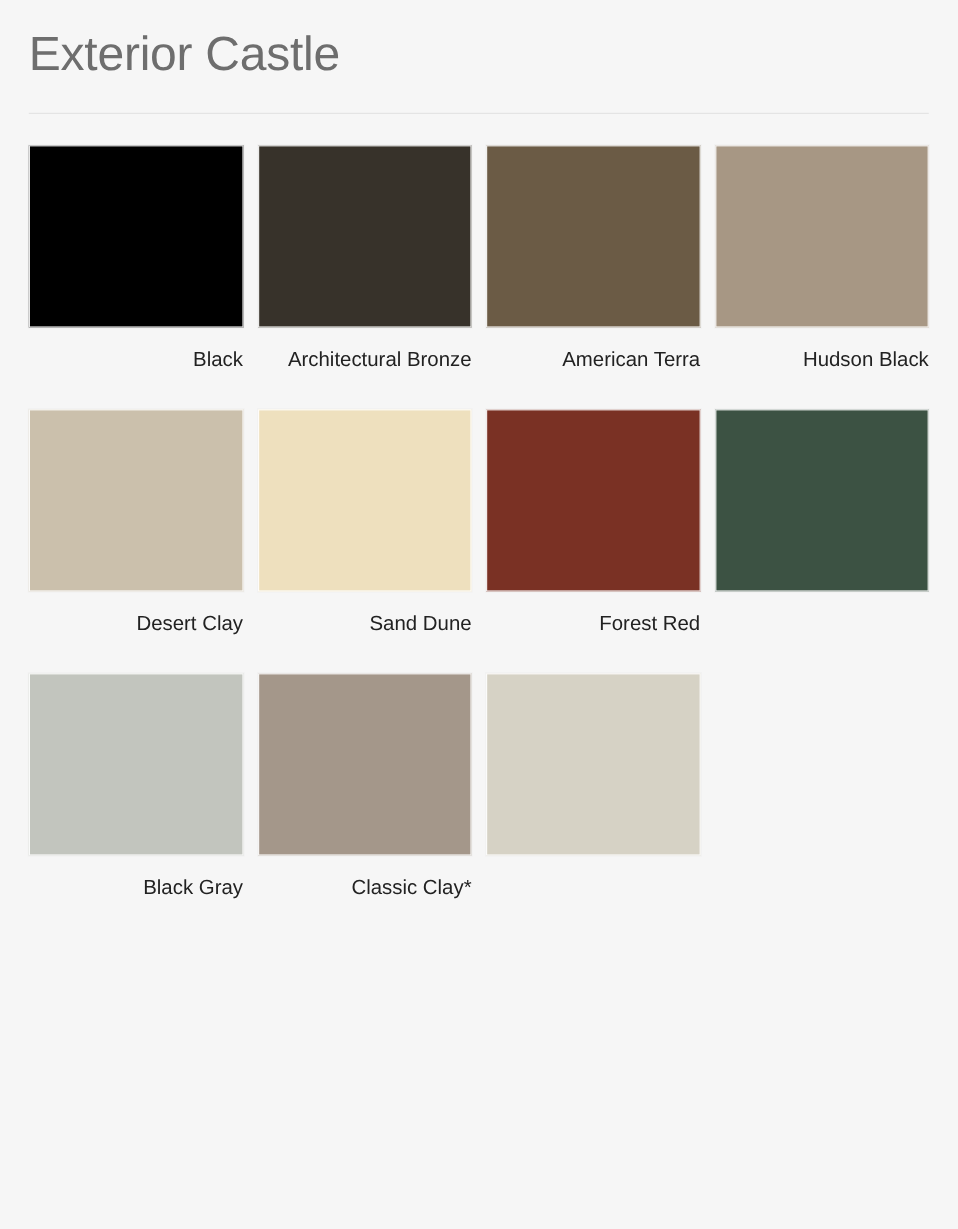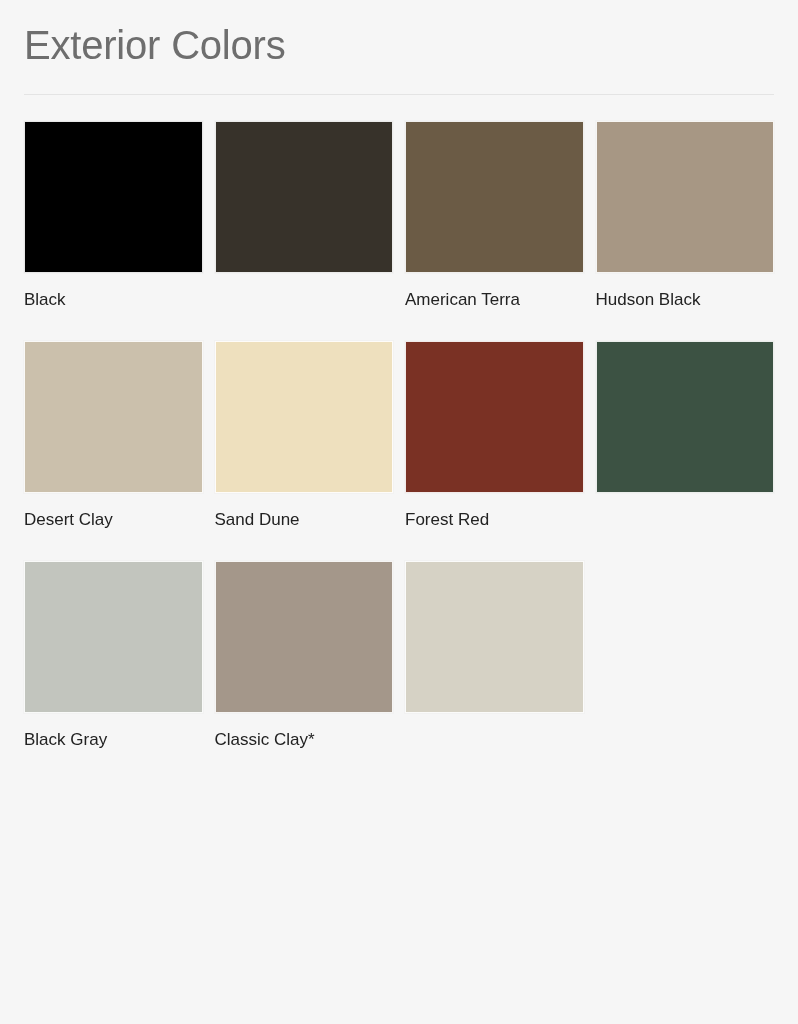--- a/index.html
+++ b/index.html
@@ -50,21 +50,21 @@
     display: grid;
     grid-template-columns: repeat(4, 1fr);
     column-gap: 12px;
     row-gap: 0;
     padding-top: 26px;
   }
 
   .swatch-cell {
     display: flex;
     flex-direction: column;
-    align-items: flex-start;
+    align-items: flex-end;
   }
 
   .swatch-chip {
     width: 100%;
     height: 152px;
     border: 1px solid rgba(255,255,255,0.9);
     box-shadow: 0 0 0 1px rgba(0,0,0,0.015);
   }
 
   .swatch-chip.is-white {
@@ -80,31 +80,32 @@
     padding-bottom: 26px;
     word-wrap: break-word;
   }
 </style>
 </head>
 <body>
 
 <div class="page">
 
   <div class="header">
-    <h1 class="page-title">Exterior Colors</h1>
+    <h1 class="page-title">Exterior Castle</h1>
     <div class="title-divider"></div>
   </div>
 
   <div class="swatch-grid">
       <div class="swatch-cell">
         <div class="swatch-chip" style="background: rgb(0, 0, 0);"></div>
         <div class="swatch-label">Black</div>
       </div>
       <div class="swatch-cell">
         <div class="swatch-chip" style="background: rgb(55, 50, 42);"></div>
+        <div class="swatch-label">Architectural Bronze</div>
       </div>
       <div class="swatch-cell">
         <div class="swatch-chip" style="background: rgb(107, 91, 69);"></div>
         <div class="swatch-label">American Terra</div>
       </div>
       <div class="swatch-cell">
         <div class="swatch-chip" style="background: rgb(167, 151, 132);"></div>
         <div class="swatch-label">Hudson Black</div>
       </div>
       <div class="swatch-cell">

